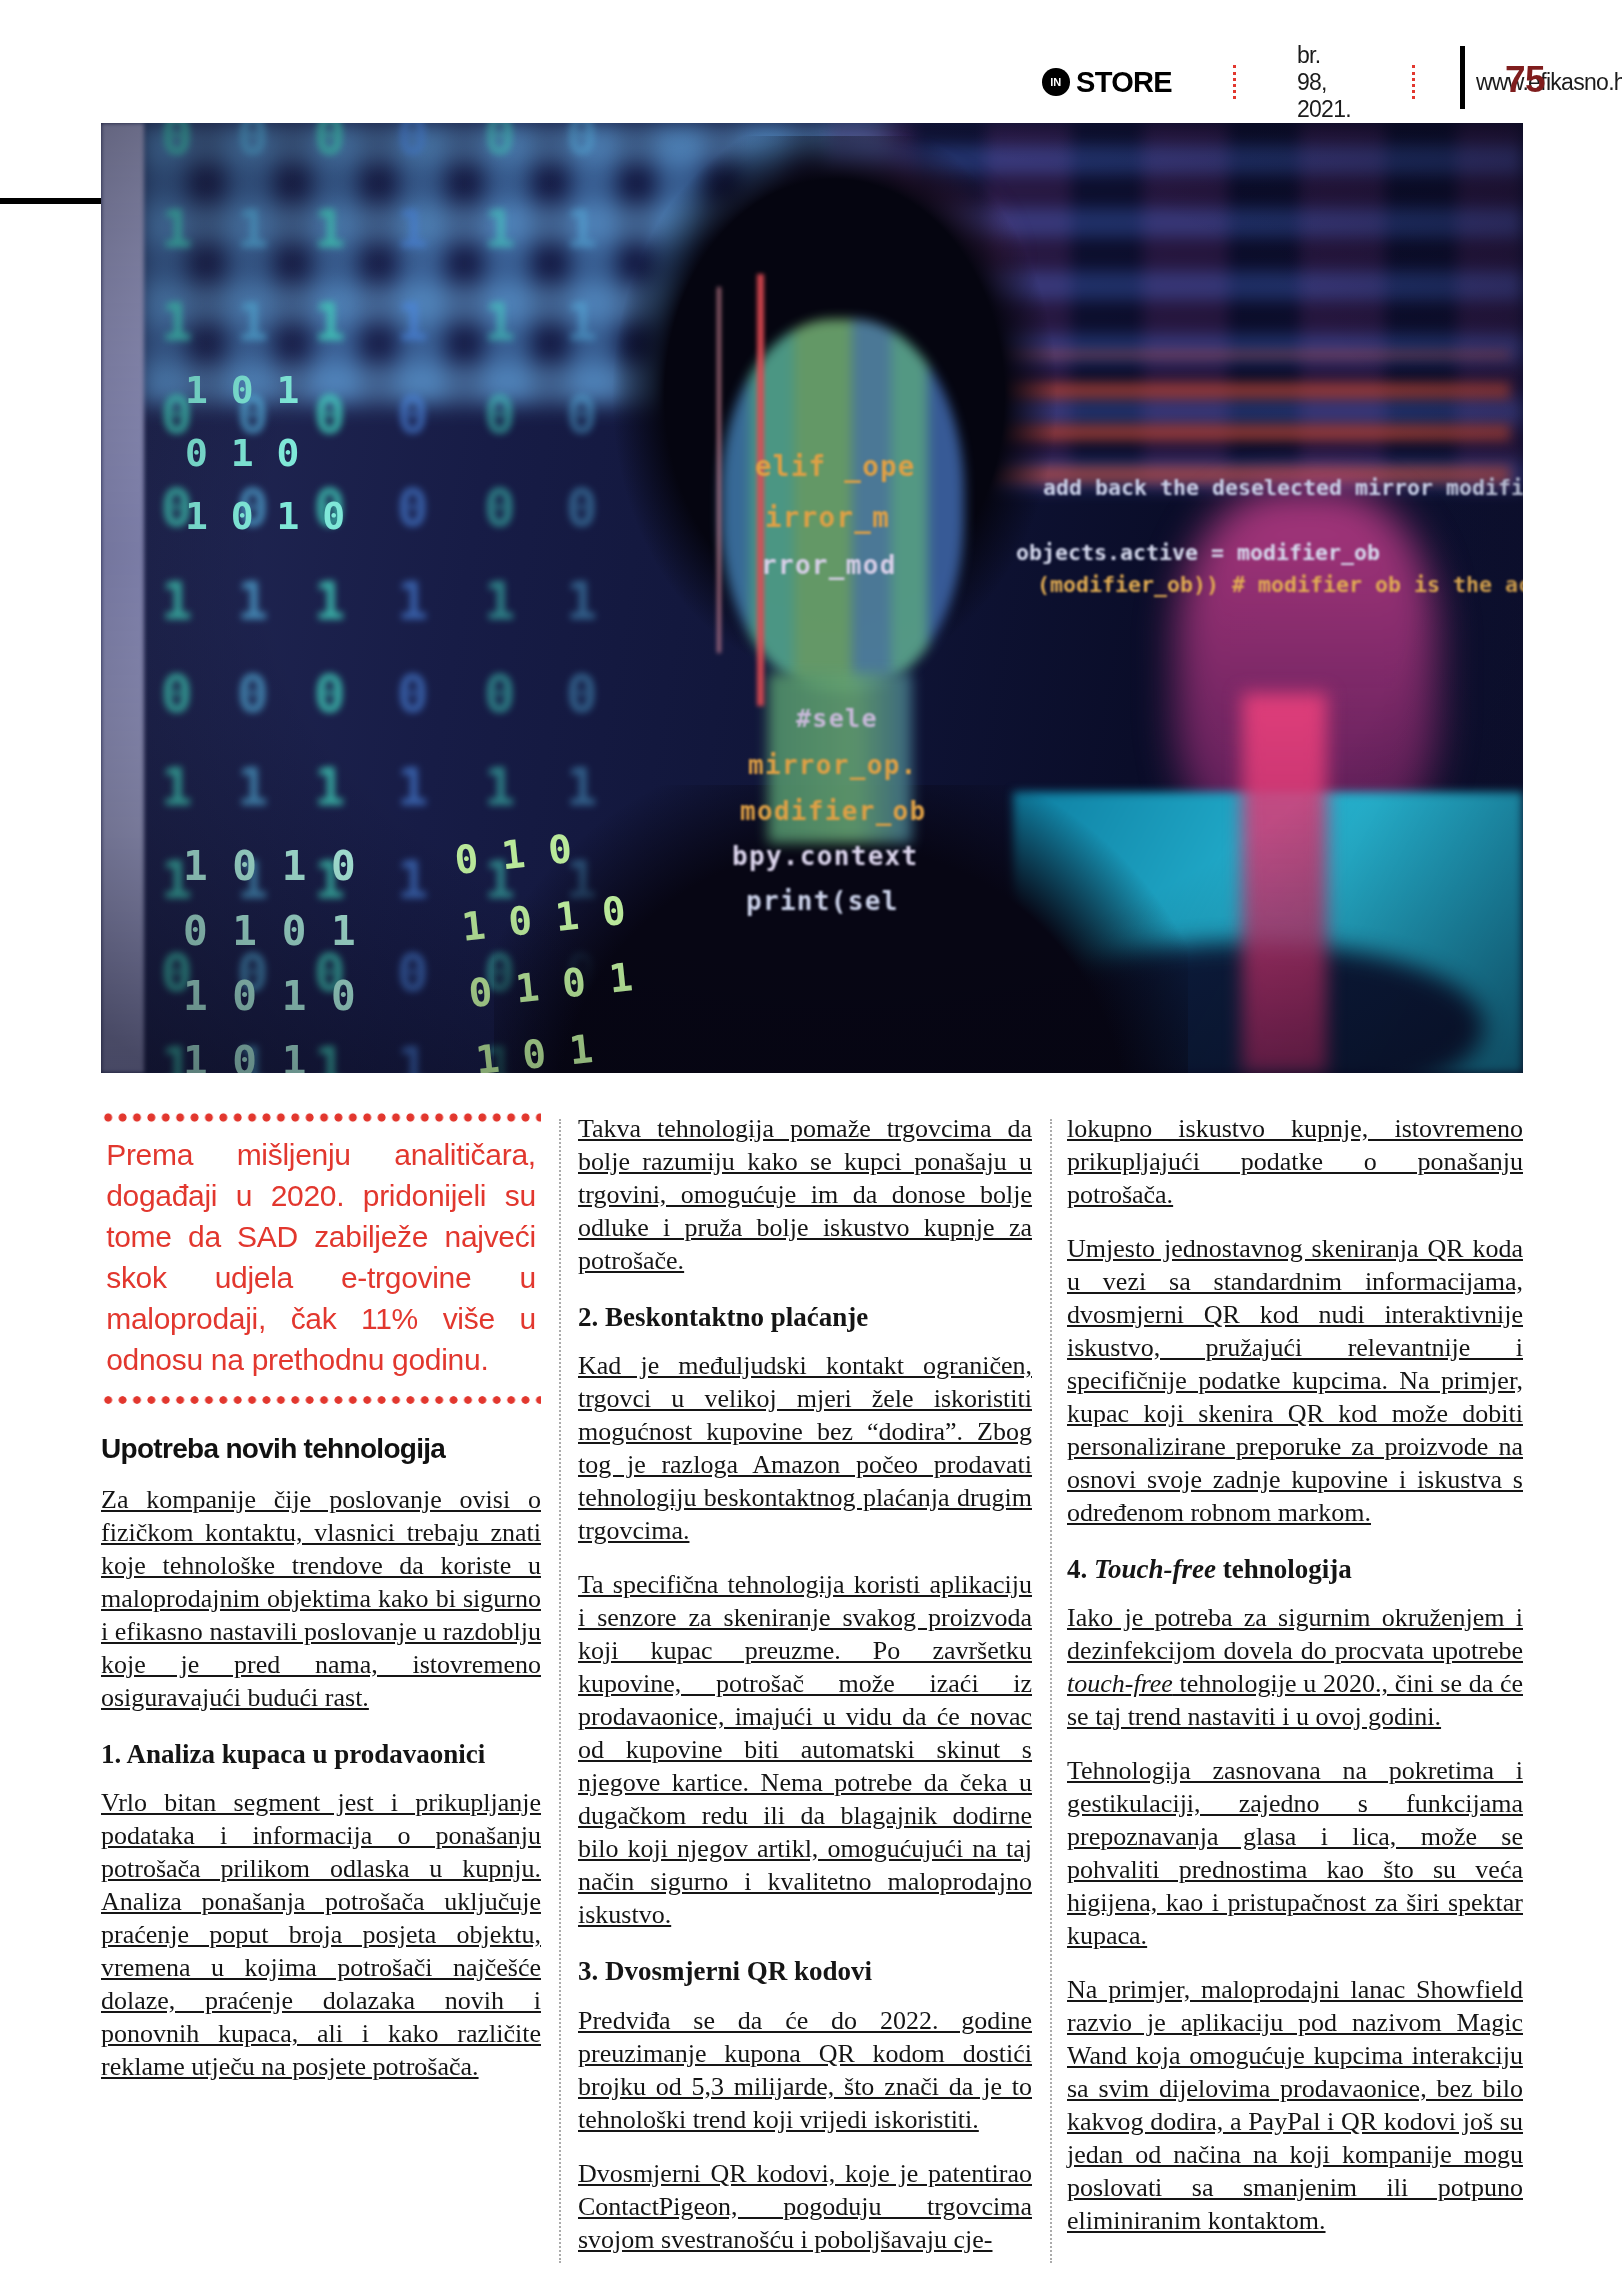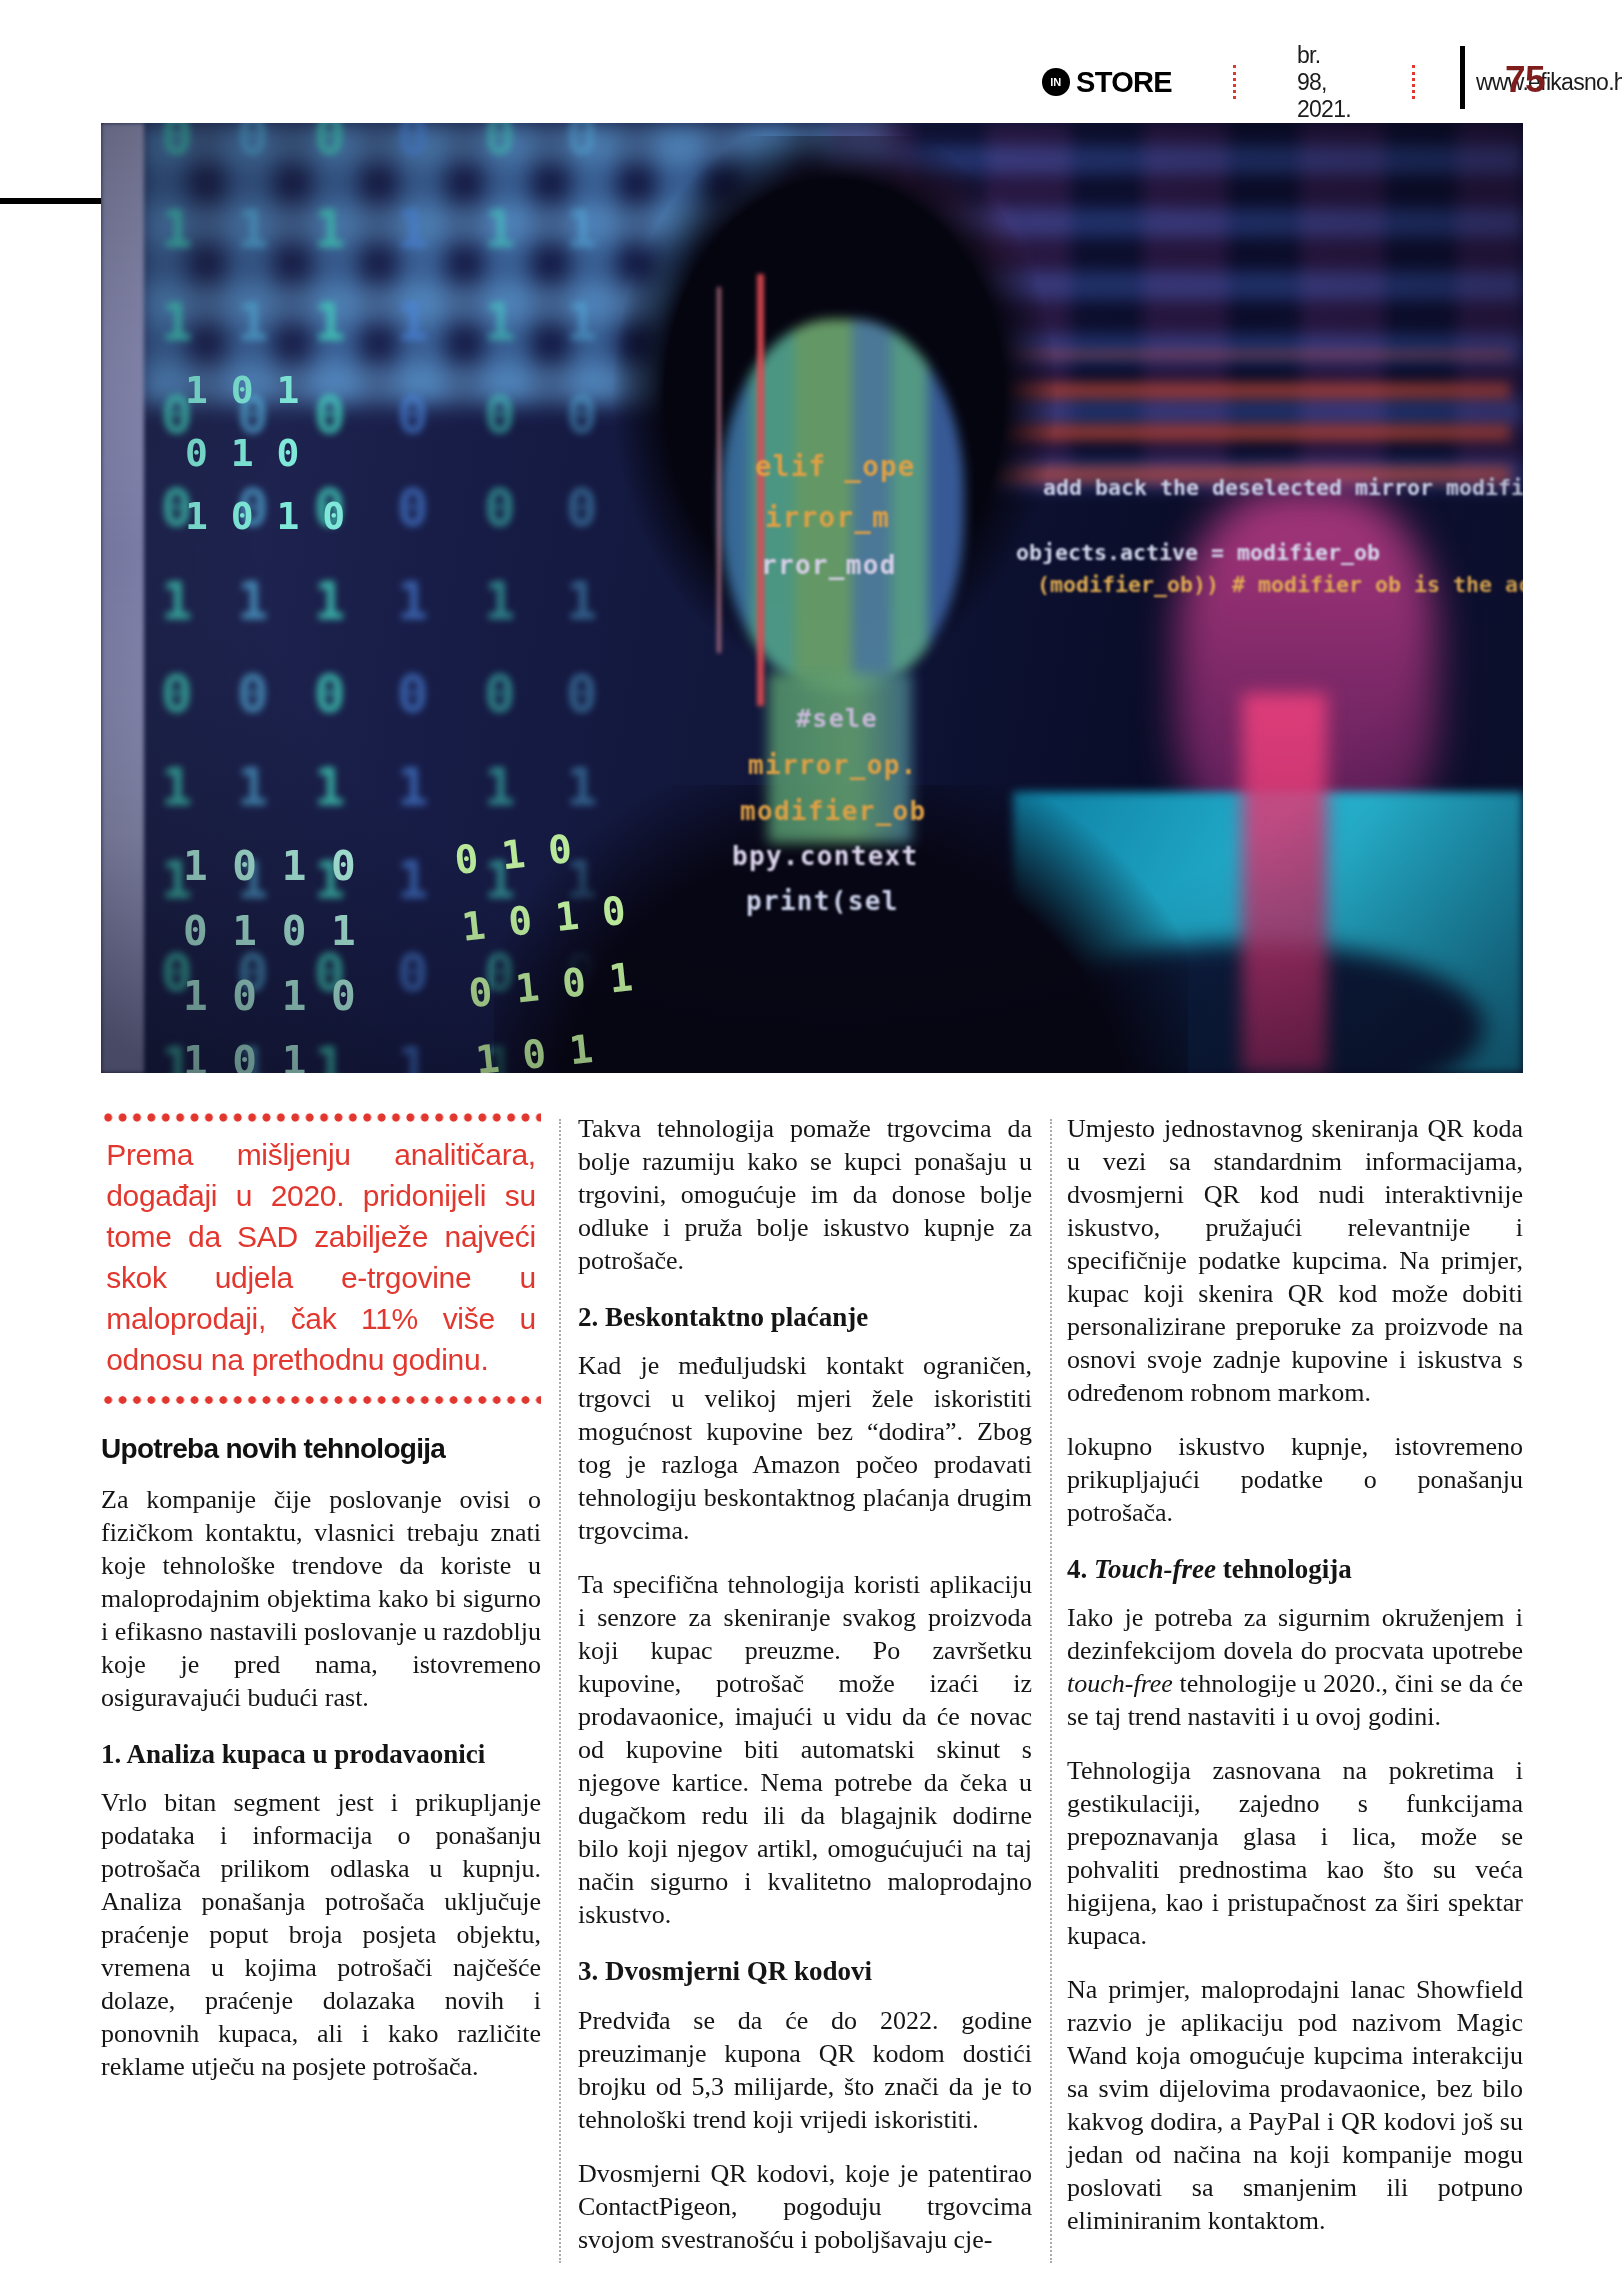--- a/index.html
+++ b/index.html
@@ -87,21 +87,21 @@
 
   
   .col { position:absolute; top:1112px; font-size:26px; line-height:33px; text-align:justify; }
   .col-1 { left:101px;  width:440px; }
   .col-2 { left:578px;  width:454px; }
   .col-3 { left:1067px; width:456px; }
   .colsep { position:absolute; top:1119px; height:1144px; width:0; border-left:2px dotted #ababab; }
   .sep-a { left:559px; }
   .sep-b { left:1050px; }
 
-  .col p { margin:0 0 21px; }
+  .col p { margin:0 0 21px;text-decoration:underline; }
   .h-sans { font-family:"Liberation Sans", sans-serif; font-weight:bold; font-size:28px; line-height:35px;
             color:#111; margin:26px 0 17px; text-align:left; letter-spacing:-0.7px; }
   .h-serif { font-weight:bold; font-size:27px; line-height:33px; margin:23.6px 0 15.7px; text-align:left; }
   .ital { font-style:italic; }
 
   
   .quotebox { margin-bottom:22px; }
   .dotline { height:10.5px; background-image:radial-gradient(circle, #e2372e 3.6px, rgba(226,55,46,0) 4.3px);
              background-size:14.4px 10.5px; background-position:0 50%; background-repeat:repeat-x; }
   .quote-text { font-family:"Liberation Sans", sans-serif; font-size:30px; line-height:41px; color:#e2372e;
@@ -192,22 +192,22 @@
     <p>Takva tehnologija pomaže trgovcima da bolje razumiju kako se kupci ponašaju u trgovini, omogućuje im da donose bolje odluke i pruža bolje iskustvo kupnje za potrošače.</p>
     <div class="h-serif">2. Beskontaktno plaćanje</div>
     <p>Kad je međuljudski kontakt ograničen, trgovci u velikoj mjeri žele iskoristiti mogućnost kupovine bez “dodira”. Zbog tog je razloga Amazon počeo prodavati tehnologiju beskontaktnog plaćanja drugim trgovcima.</p>
     <p>Ta specifična tehnologija koristi aplikaciju i senzore za skeniranje svakog proizvoda koji kupac preuzme. Po završetku kupovine, potrošač može izaći iz prodavaonice, imajući u vidu da će novac od kupovine biti automatski skinut s njegove kartice. Nema potrebe da čeka u dugačkom redu ili da blagajnik dodirne bilo koji njegov artikl, omogućujući na taj način sigurno i kvalitetno maloprodajno iskustvo.</p>
     <div class="h-serif">3. Dvosmjerni QR kodovi</div>
     <p>Predviđa se da će do 2022. godine preuzimanje kupona QR kodom dostići brojku od 5,3 milijarde, što znači da je to tehnološki trend koji vrijedi iskoristiti.</p>
     <p>Dvosmjerni QR kodovi, koje je patentirao ContactPigeon, pogoduju trgovcima svojom svestranošću i poboljšavaju cje-</p>
   </div>
 
   <div class="col col-3">
+    <p>lokupno iskustvo kupnje, istovremeno prikupljajući podatke o ponašanju potrošača.</p>
     <p>Umjesto jednostavnog skeniranja QR koda u vezi sa standardnim informacijama, dvosmjerni QR kod nudi interaktivnije iskustvo, pružajući relevantnije i specifičnije podatke kupcima. Na primjer, kupac koji skenira QR kod može dobiti personalizirane preporuke za proizvode na osnovi svoje zadnje kupovine i iskustva s određenom robnom markom.</p>
-    <p>lokupno iskustvo kupnje, istovremeno prikupljajući podatke o ponašanju potrošača.</p>
     <div class="h-serif"><span>4. </span><span class="ital">Touch-free</span><span> tehnologija</span></div>
     <p><span>Iako je potreba za sigurnim okruženjem i dezinfekcijom dovela do procvata upotrebe </span><span class="ital">touch-free</span><span> tehnologije u 2020., čini se da će se taj trend nastaviti i u ovoj godini.</span></p>
     <p>Tehnologija zasnovana na pokretima i gestikulaciji, zajedno s funkcijama prepoznavanja glasa i lica, može se pohvaliti prednostima kao što su veća higijena, kao i pristupačnost za širi spektar kupaca.</p>
     <p>Na primjer, maloprodajni lanac Showfield razvio je aplikaciju pod nazivom Magic Wand koja omogućuje kupcima interakciju sa svim dijelovima prodavaonice, bez bilo kakvog dodira, a PayPal i QR kodovi još su jedan od načina na koji kompanije mogu poslovati sa smanjenim ili potpuno eliminiranim kontaktom.</p>
   </div>
 
 </div>
 
 
 </body></html>

